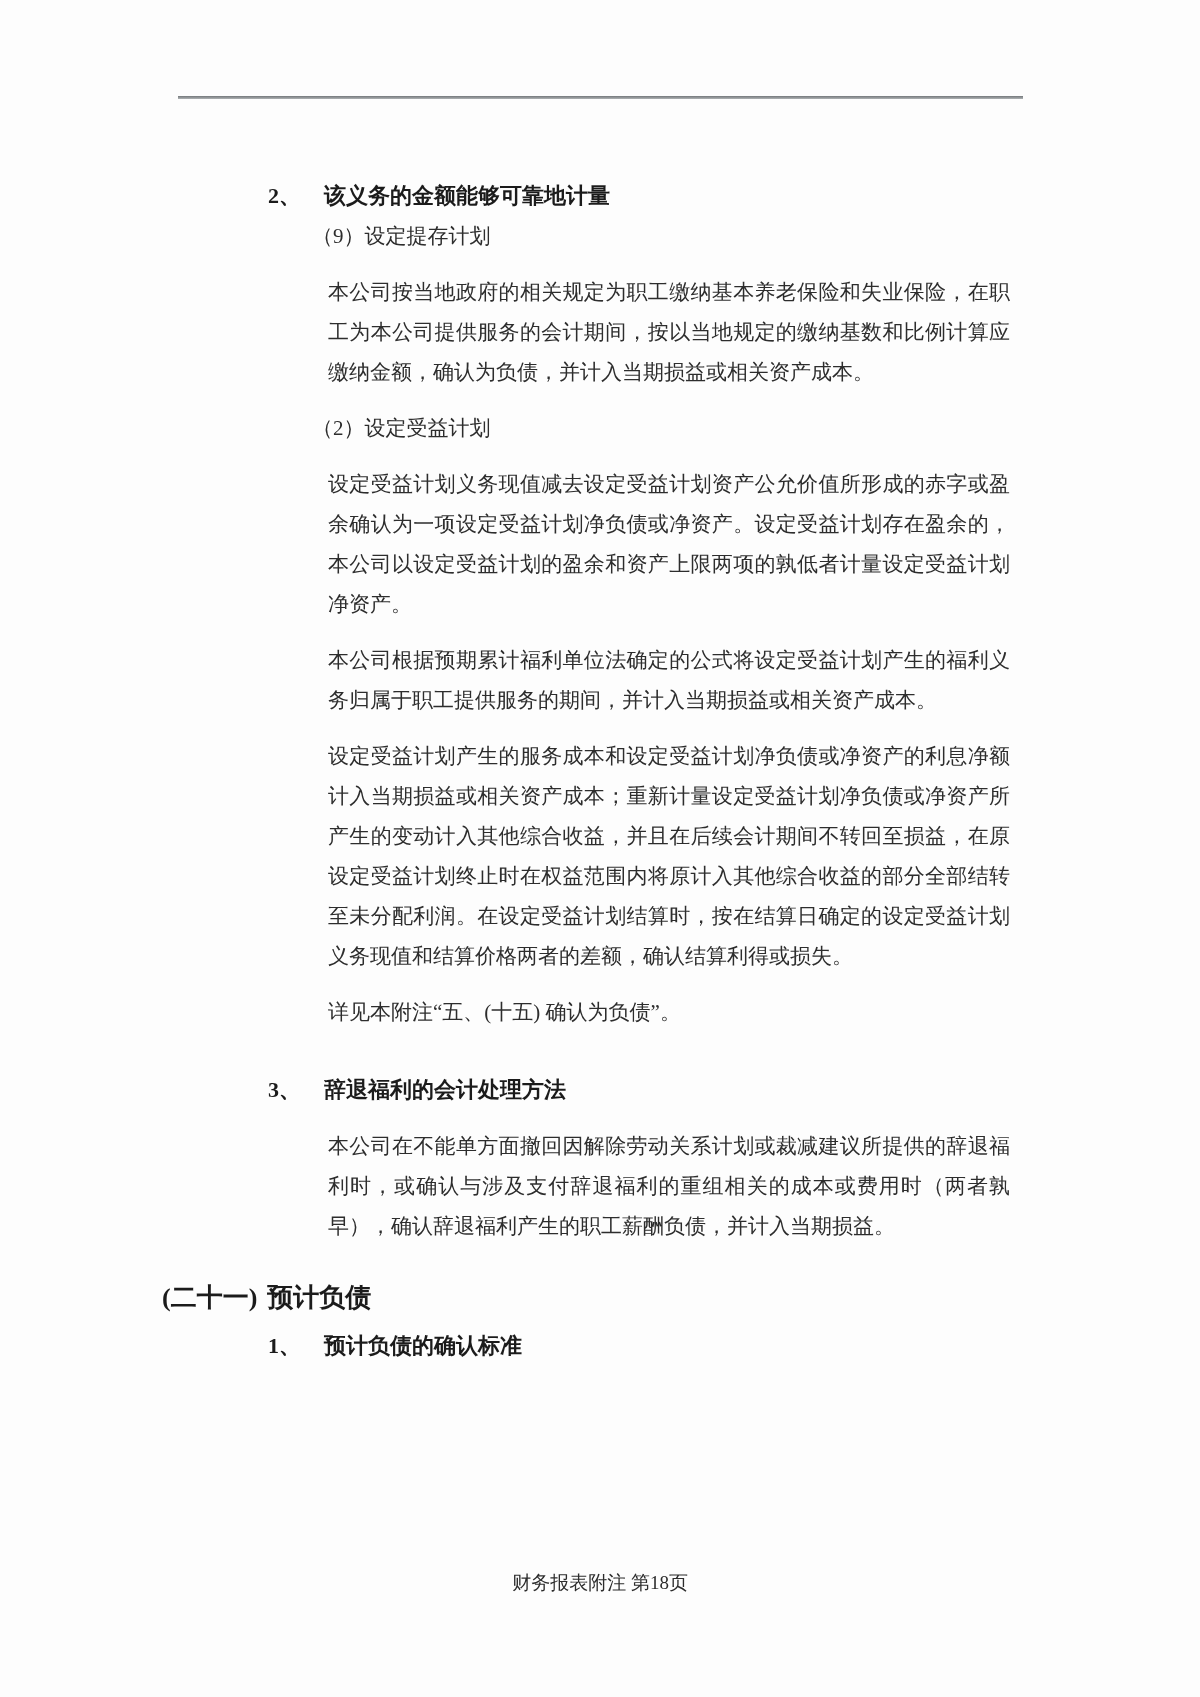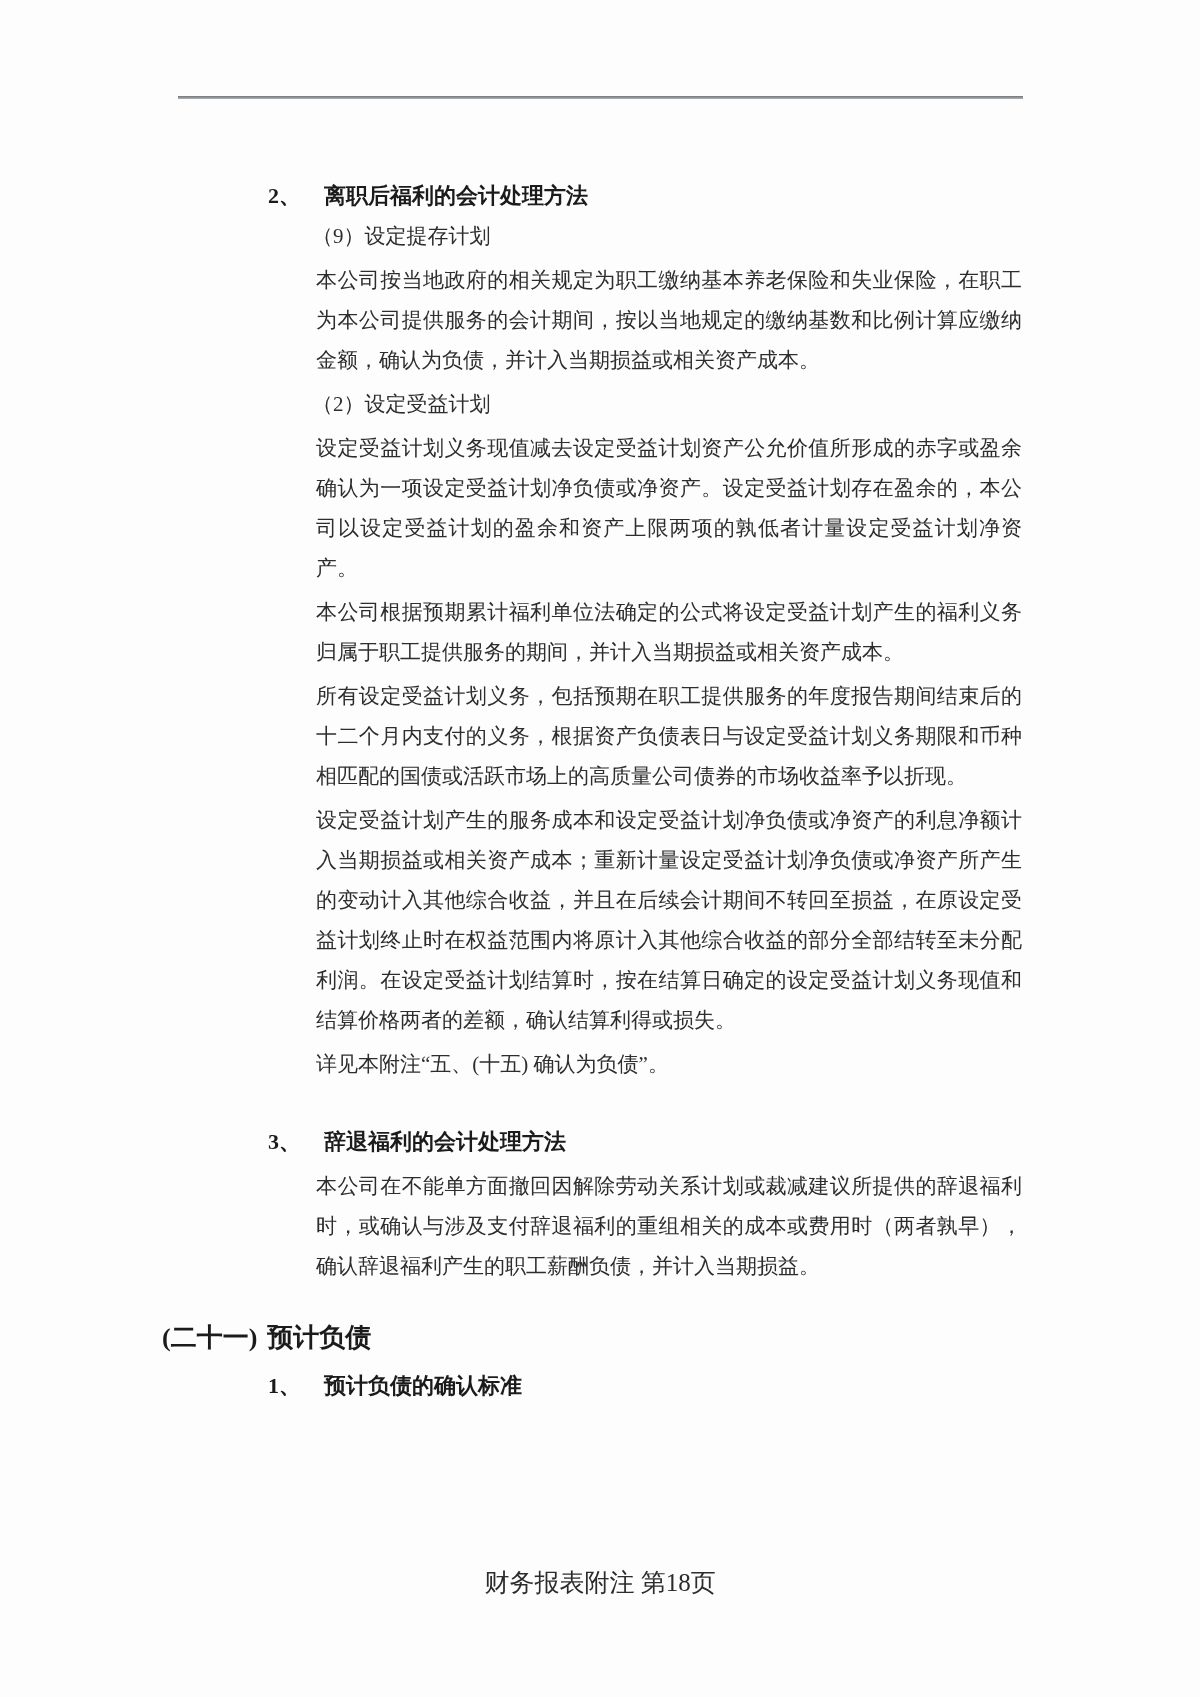--- a/index.html
+++ b/index.html
@@ -39,66 +39,65 @@
     width:56px;
     flex:0 0 56px;
   }
   .body{
     margin-left:134px;
     width:714px;
     font-size:21px;
     line-height:40px;
     text-align:justify;
   }
-  .body p{margin:4px;}
+  .body p{margin:16px;}
   .subhead{
     line-height:40px;
     text-align:left;
   }
   .sec3-wrap{margin-top:38px;}
   .sec21-head{
     margin-top:32px;
     margin-left:-16px;
     font-size:26px;
     font-weight:700;
     line-height:40px;
     color:#1b1b1b;
   }
   .sec21-head .t{margin-left:10px;}
   .sub-heading-row{margin-top:8px;}
   .footer{
     position:absolute;
     left:0;right:0;
     top:1568px;
     text-align:center;
-    font-size:25px;
+    font-size:19px;
     line-height:30px;
     color:#2c2c2c;
   }
 </style>
 </head>
 <body>
 
 <div class="page">
 
   <div class="top-rule"></div>
 
   <div class="content">
 
     <div class="sec-heading">
       <span class="sec-num">2、</span>
-      <span>离职后福利的会计处理方法</span>
+      <span>该义务的金额能够可靠地计量</span>
     </div>
     <div class="body">
       <div class="subhead">（9）设定提存计划</div>
       <p>本公司按当地政府的相关规定为职工缴纳基本养老保险和失业保险，在职工为本公司提供服务的会计期间，按以当地规定的缴纳基数和比例计算应缴纳金额，确认为负债，并计入当期损益或相关资产成本。</p>
       <div class="subhead">（2）设定受益计划</div>
       <p>设定受益计划义务现值减去设定受益计划资产公允价值所形成的赤字或盈余确认为一项设定受益计划净负债或净资产。设定受益计划存在盈余的，本公司以设定受益计划的盈余和资产上限两项的孰低者计量设定受益计划净资产。</p>
       <p>本公司根据预期累计福利单位法确定的公式将设定受益计划产生的福利义务归属于职工提供服务的期间，并计入当期损益或相关资产成本。</p>
-      <p>所有设定受益计划义务，包括预期在职工提供服务的年度报告期间结束后的十二个月内支付的义务，根据资产负债表日与设定受益计划义务期限和币种相匹配的国债或活跃市场上的高质量公司债券的市场收益率予以折现。</p>
       <p>设定受益计划产生的服务成本和设定受益计划净负债或净资产的利息净额计入当期损益或相关资产成本；重新计量设定受益计划净负债或净资产所产生的变动计入其他综合收益，并且在后续会计期间不转回至损益，在原设定受益计划终止时在权益范围内将原计入其他综合收益的部分全部结转至未分配利润。在设定受益计划结算时，按在结算日确定的设定受益计划义务现值和结算价格两者的差额，确认结算利得或损失。</p>
       <p>详见本附注“五、(十五) 确认为负债”。</p>
     </div>
 
     <div class="sec3-wrap">
       <div class="sec-heading">
         <span class="sec-num">3、</span>
         <span>辞退福利的会计处理方法</span>
       </div>
       <div class="body">

